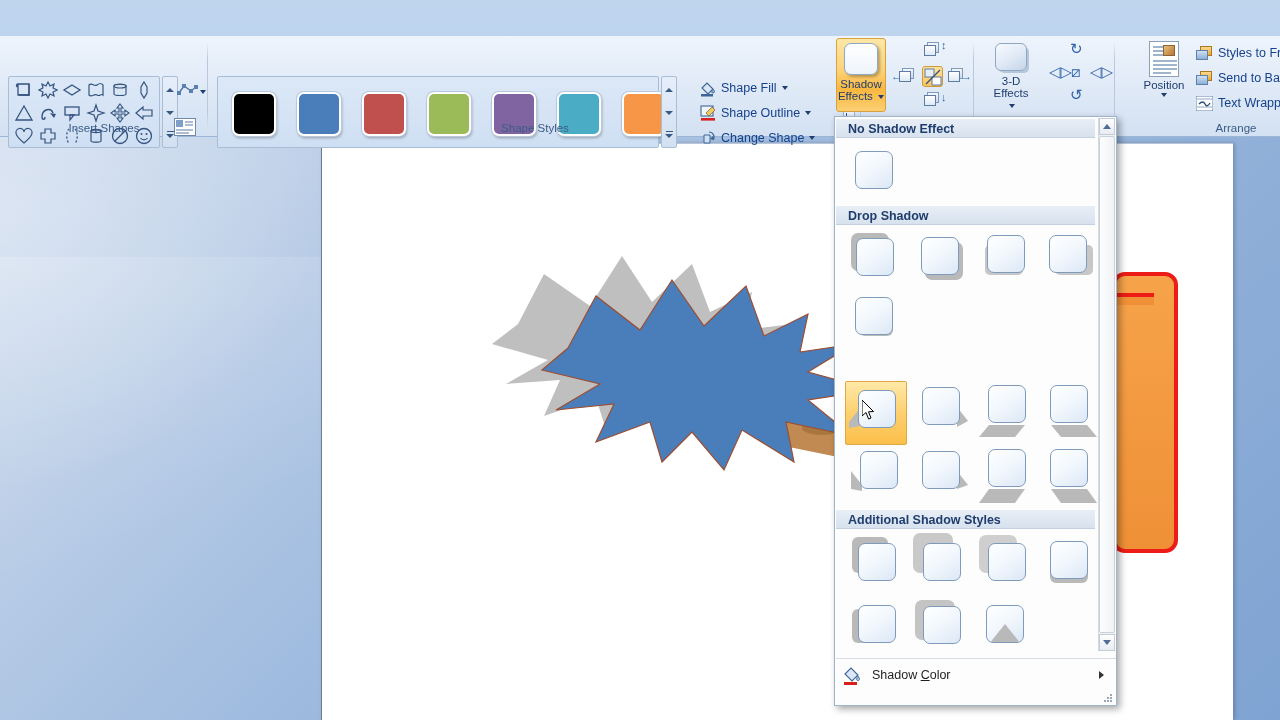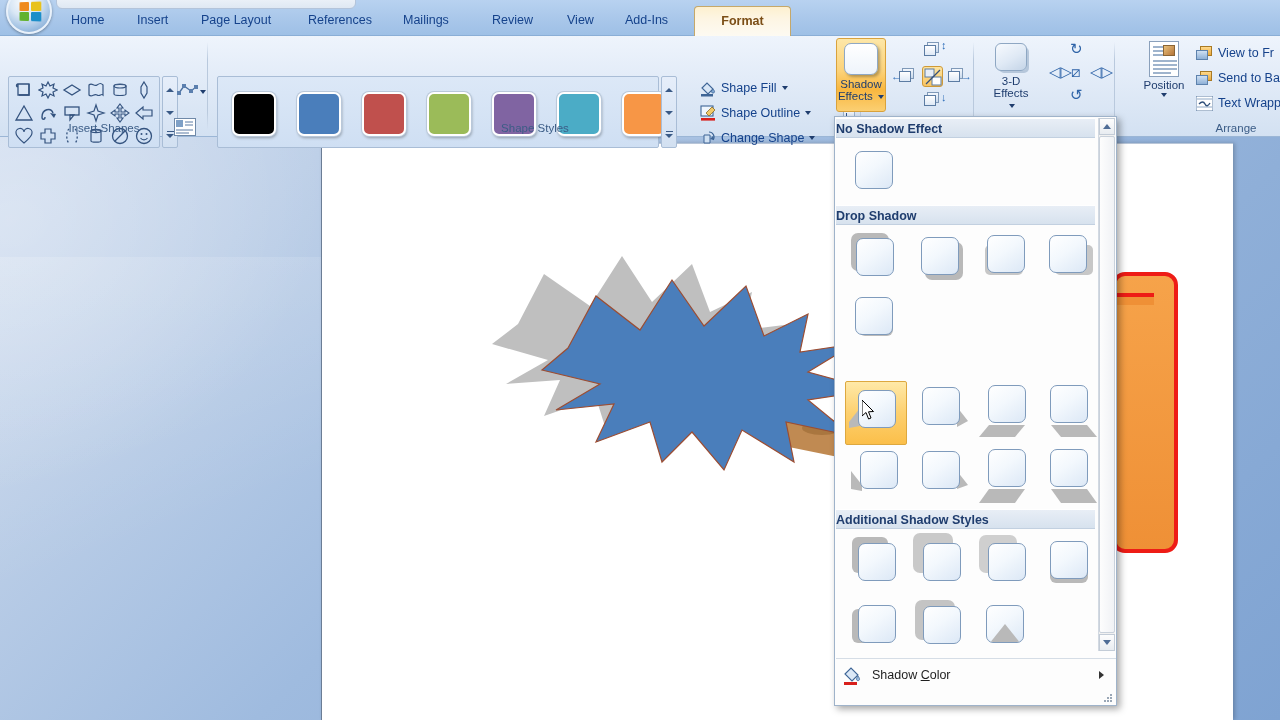--- a/index.html
+++ b/index.html
@@ -196,21 +196,21 @@
   
   #gallery{
     position:absolute; left:834px; top:116px; width:283px; height:590px;
     background:#fdfdfd; border:1px solid #9fb3ca;
     box-shadow: 3px 3px 7px rgba(0,0,0,.35);
   }
   .sec-head{
     position:absolute; left:1px; width:259px; height:20px; line-height:20px;
     background:linear-gradient(180deg,#e8eef6,#d7e2ee);
     border-top:1px solid #ffffff; border-bottom:1px solid #c2d0e0;
-    color:#1f3d6e; font-weight:bold; font-size:12.5px; 
+    color:#1f3d6e; font-weight:bold; font-size:12.5px; padding-left:12px;
   }
   .cell{
     position:absolute; width:56px; height:60px;
   }
   .cell.sel{
     background:linear-gradient(180deg,#ffe9a8 0%,#fdd06f 50%,#fbbf4a 100%);
     border:1px solid #dda83f; border-radius:2px;
   }
   .thumb{
     position:absolute; width:38px;height:38px;border-radius:7px;
@@ -286,41 +286,20 @@
     <polygon fill="#4a7ebb" stroke="#9c4d32" stroke-width="1.2" points="246,204 274,152 318,186 350,136 382,182 424,142 442,192 486,170 478,208 532,200 486,228 552,246 486,256 530,292 464,278 472,318 420,286 402,326 370,288 340,318 328,278 274,298 292,260 234,266 278,240 220,226"></polygon>
   </svg>
 </div>
 
 <div id="orange-shape"></div>
 <div id="orange-notch"></div>
 <div id="orange-notch2"></div>
 
 <div id="ribbon">
 
-  <div id="tabstrip">
-    <div id="orb">
-      <div class="orb-logo">
-        <i class="q1"></i>
-          <i class="q2"></i>
-          <i class="q3"></i>
-          <i class="q4"></i>
-      </div>
-    </div>
-    <div id="qat"></div>
-
-    <div class="tab" style="left:60px">Home</div>
-    <div class="tab" style="left:126px">Insert</div>
-    <div class="tab" style="left:190px">Page Layout</div>
-    <div class="tab" style="left:297px">References</div>
-    <div class="tab" style="left:392px">Mailings</div>
-    <div class="tab" style="left:481px">Review</div>
-    <div class="tab" style="left:556px">View</div>
-    <div class="tab" style="left:614px">Add-Ins</div>
-    <div class="tab active" style="left:694px;width:97px;text-align:center;padding:0">Format</div>
-  </div>
 
   <div id="ribbonbody">
 
     <div class="group" style="left:0;width:208px">
       <div id="shapes-box">
 
         <div class="shape-row" style="top:3px">
           <span class="shp" style="left:2px">
               <svg width="20" height="20">
                 <path d="M4 4h11v11h-11z M4 4c-2 0-2 3 0 3" fill="none" stroke="#34537f" stroke-width="1.3"></path>
@@ -616,21 +595,21 @@
   </div>
   <div class="lbl">Position</div>
   <div style="width:0;height:0;border-left:3.5px solid transparent;border-right:3.5px solid transparent;border-top:4px solid #1f3d6e;margin-top:2px"></div>
 </div>
 
 <div class="arr-item" style="top:42px">
   <span class="ic">
       <i class="stack-b"></i>
       <i class="stack-f"></i>
     </span>
-  <span>View to Fr</span>
+  <span>Styles to Fr</span>
 </div>
 <div class="arr-item" style="top:67px">
   <span class="ic">
       <i class="stack-b"></i>
       <i class="stack-f"></i>
     </span>
   <span>Send to Ba</span>
 </div>
 <div class="arr-item" style="top:92px">
   <span class="ic">

